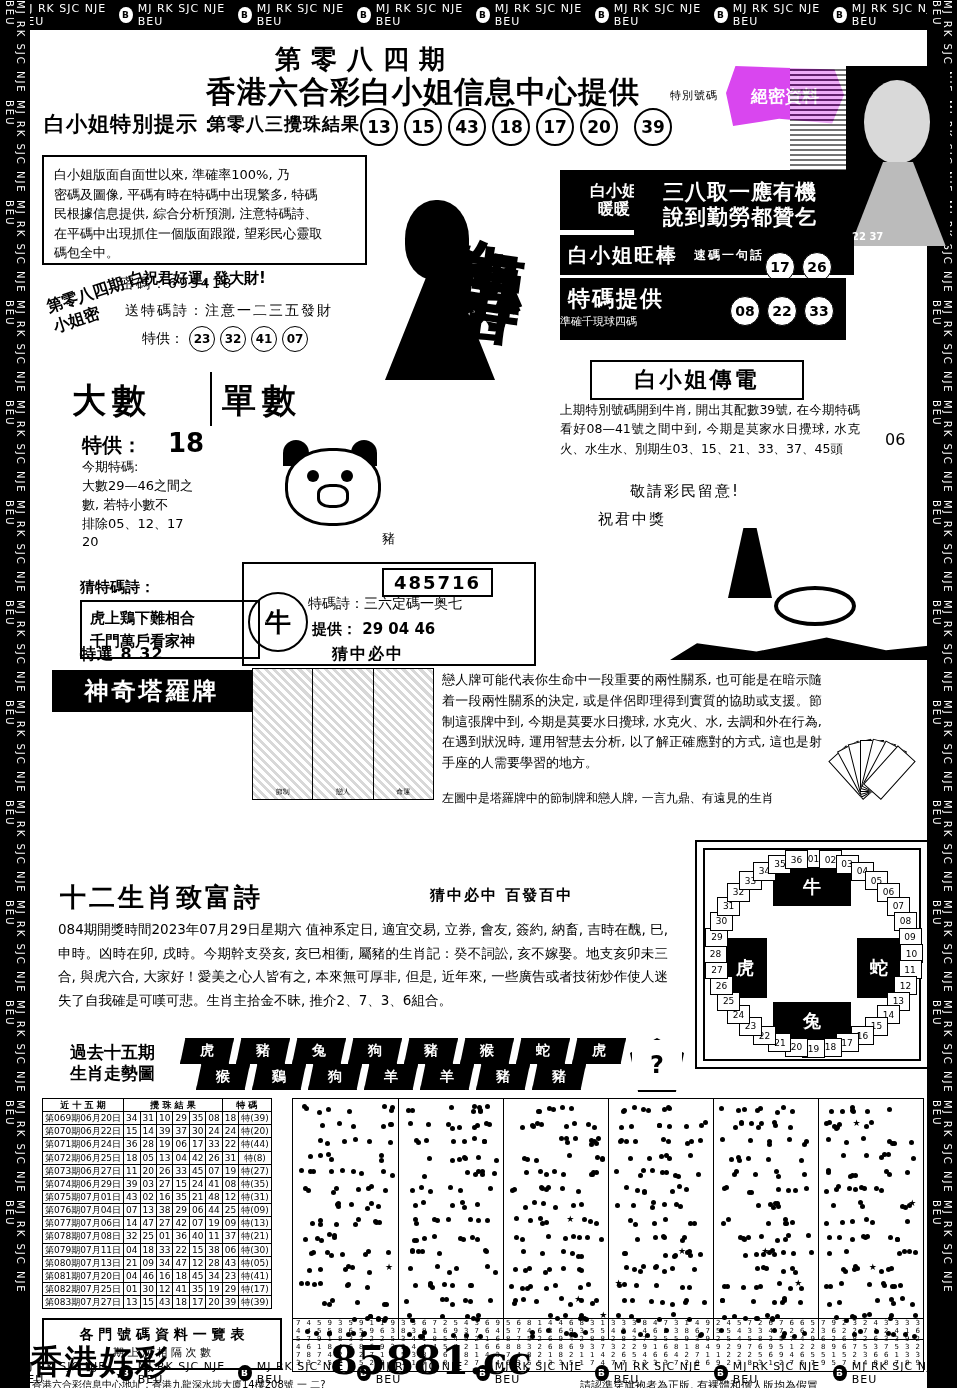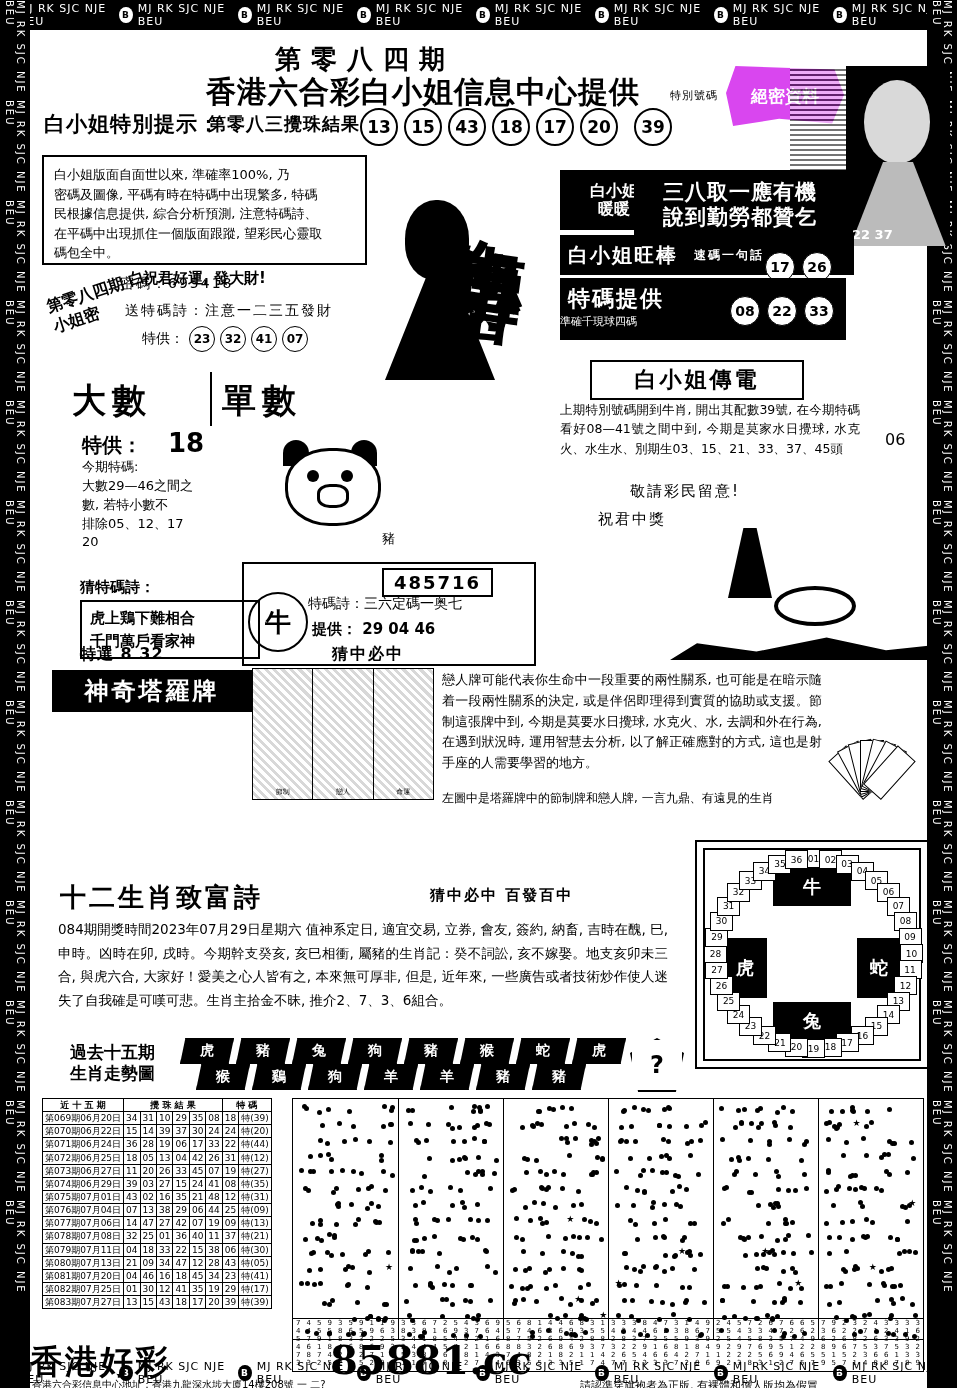--- a/index.html
+++ b/index.html
@@ -188,21 +188,21 @@
   .footnote-l{position:absolute;left:32px;top:1378px;font-size:10px;}
   .footnote-r{position:absolute;left:580px;top:1378px;font-size:11px;}
   .lady{position:absolute;left:355px;top:170px;width:110px;height:170px;}
   .lady .face{position:absolute;left:20px;top:0;width:64px;height:80px;background:#000;border-radius:48% 48% 45% 45%;}
   .lady .body{position:absolute;left:0;top:70px;width:110px;height:110px;background:#000;
      clip-path:polygon(40% 0,60% 0,100% 100%,0 100%);}
   .photo{position:absolute;left:816px;top:36px;width:104px;height:180px;background:#000;overflow:hidden;}
   .photo .pface{position:absolute;left:18px;top:14px;width:66px;height:84px;background:#d9d9d9;border-radius:50%;}
   .photo .pbody{position:absolute;left:2px;top:96px;width:100px;height:90px;background:#bbb;
      clip-path:polygon(35% 0,65% 0,100% 100%,0 100%);}
-  .photo .ptxt{position:absolute;left:6px;bottom:4px;color:#fff;font-size:13px;font-weight:bold;}
+  .photo .ptxt{position:absolute;left:6px;bottom:4px;color:#fff;font-size:10px;font-weight:bold;}
   .pig{position:absolute;left:245px;top:408px;width:110px;height:100px;}
   .pig .head{position:absolute;left:10px;top:10px;width:90px;height:72px;background:#fff;border:3px solid #000;border-radius:46%;}
   .pig .ear{position:absolute;width:26px;height:26px;background:#000;border-radius:50% 50% 50% 0;top:2px;}
   .pig .snout{position:absolute;left:42px;top:46px;width:26px;height:18px;border:3px solid #000;border-radius:40%;}
   .pig .eye{position:absolute;width:12px;height:12px;background:#000;border-radius:50%;top:32px;}
   .scene{position:absolute;left:640px;top:470px;width:270px;height:160px;}
   .scene .hill{position:absolute;left:0;bottom:0;width:270px;height:28px;background:#000;
      clip-path:polygon(0 100%,10% 40%,32% 70%,58% 20%,80% 65%,100% 45%,100% 100%);}
   .scene .person{position:absolute;left:58px;top:28px;width:44px;height:70px;background:#000;
      clip-path:polygon(35% 0,65% 0,100% 100%,0 100%);}
@@ -558,21 +558,21 @@
             </tr>
             <tr>
               <td style="text-align: left;">第072期06月25日</td>
               <td>18</td>
               <td>05</td>
               <td>13</td>
               <td>04</td>
               <td>42</td>
               <td>26</td>
               <td>31</td>
-              <td>特(12)</td>
+              <td>特(8)</td>
             </tr>
             <tr>
               <td style="text-align: left;">第073期06月27日</td>
               <td>11</td>
               <td>20</td>
               <td>26</td>
               <td>33</td>
               <td>45</td>
               <td>07</td>
               <td>19</td>
@@ -1746,19 +1746,23 @@
           <span>1</span>
           <span>4</span>
           <span>8</span>
           <span>8</span>
           <span>7</span>
           <span>8</span>
           <span>9</span>
         </div>
       </div>
 
+    <div class="footbox">
+      <div>各 門 號 碼 資 料 一 覽 表</div>
+      <div style="font-size:11px;font-weight:normal">期 上 次 相 隔 次 數</div>
+    </div>
   </div>
 
   <div class="bigfoot">香港好彩</div>
   <div class="bigfoot2">85881.cc</div>
   <div class="footnote-l">香港六合彩信息中心地址：香港九龍深水埗大廈14樓208號  一 二?</div>
   <div class="footnote-r">請認準穿旗袍者為正版, 有裸體和僧人版均為假冒</div>
 </div>
 
 </body></html>

